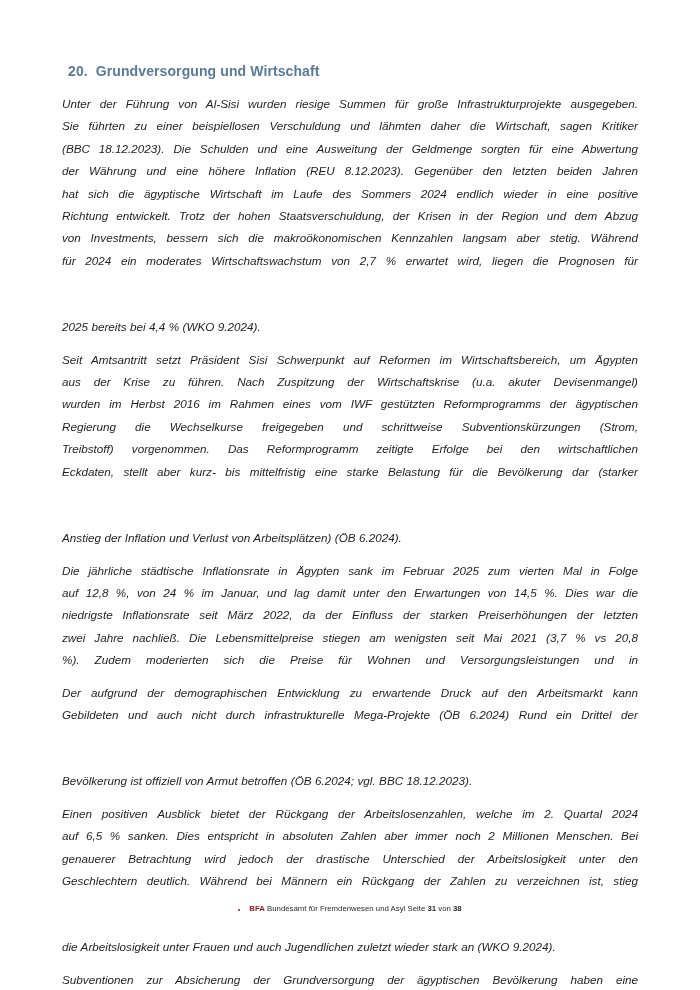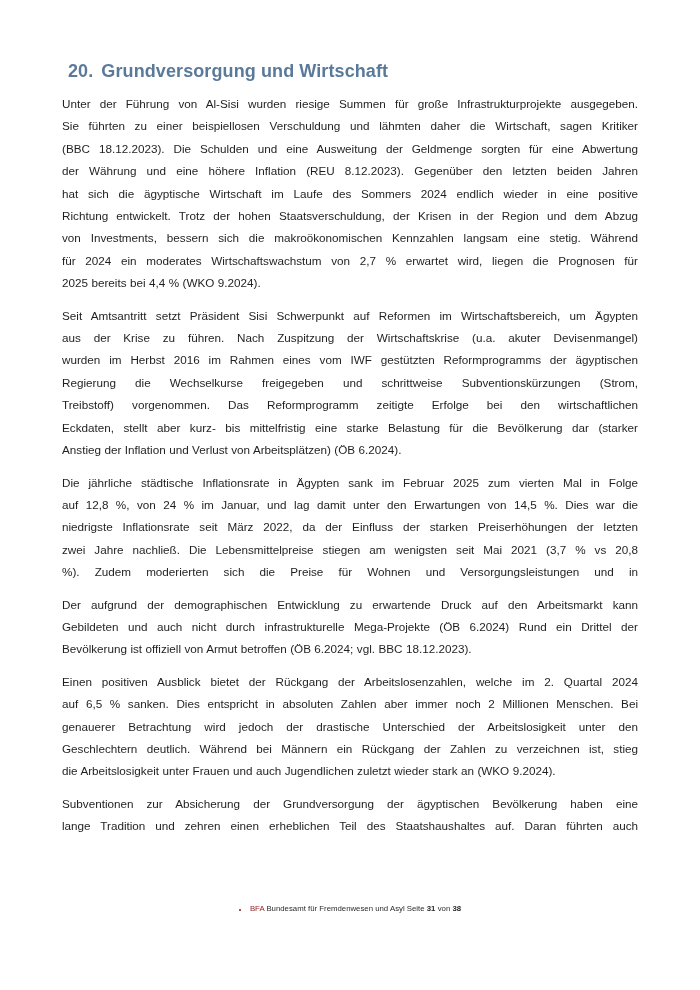--- a/index.html
+++ b/index.html
@@ -23,61 +23,63 @@
   }
   .content {
     position: absolute;
     left: 62px; top: 62px;
     width: 576px;
   }
   .heading {
     display: flex;
     gap: 8px;
     margin: 0 0 13px 6px;
-    font-size: 18px;
+    font-size: 14px;
     line-height: 18px;
     font-weight: bold;
     color: var(--heading-color);
     letter-spacing: 0.1px;
   }
   .para {
     margin: 0 0 10px 0;
     color: var(--body-color);
   }
   .line {
     font-size: 11.7px;
     line-height: 22.4px;
     text-align: justify;
     text-align-last: justify;
     white-space: normal;
     word-spacing: 0.2px;
+    font-style: italic;
   }
   .line.last {
     text-align-last: left;
+    margin-top: 44px;
   }
   .footer {
     position: absolute;
     left: 0; top: 903px;
     width: 700px;
     text-align: center;
     font-size: 7.8px;
     line-height: 11px;
     color: var(--footer-color);
   }
   .footer .dot {
     display: inline-block;
     width: 2px; height: 2px;
     border-radius: 50%;
     background: var(--logo-red);
     vertical-align: baseline;
     margin-right: 1px;
   }
   .footer .bfa {
     color: var(--logo-red);
-    font-weight: normal;
+    font-weight: bold;
     padding-left: 8px;
   }
   .footer b { font-weight: bold; }
 </style>
 </head>
 <body>
 
 <div class="page">
 
   <div class="content">
@@ -88,21 +90,21 @@
     </div>
 
     <div>
         <div class="para">
           <div class="line">Unter der Führung von Al-Sisi wurden riesige Summen für große Infrastrukturprojekte ausgegeben.</div>
           <div class="line">Sie führten zu einer beispiellosen Verschuldung und lähmten daher die Wirtschaft, sagen Kritiker</div>
           <div class="line">(BBC 18.12.2023). Die Schulden und eine Ausweitung der Geldmenge sorgten für eine Abwertung</div>
           <div class="line">der Währung und eine höhere Inflation (REU 8.12.2023). Gegenüber den letzten beiden Jahren</div>
           <div class="line">hat sich die ägyptische Wirtschaft im Laufe des Sommers 2024 endlich wieder in eine positive</div>
           <div class="line">Richtung entwickelt. Trotz der hohen Staatsverschuldung, der Krisen in der Region und dem Abzug</div>
-          <div class="line">von Investments, bessern sich die makroökonomischen Kennzahlen langsam eine stetig. Während</div>
+          <div class="line">von Investments, bessern sich die makroökonomischen Kennzahlen langsam aber stetig. Während</div>
           <div class="line">für 2024 ein moderates Wirtschaftswachstum von 2,7 % erwartet wird, liegen die Prognosen für</div>
           <div class="line last">2025 bereits bei 4,4 % (WKO 9.2024).</div>
         </div>
         <div class="para">
           <div class="line">Seit Amtsantritt setzt Präsident Sisi Schwerpunkt auf Reformen im Wirtschaftsbereich, um Ägypten</div>
           <div class="line">aus der Krise zu führen. Nach Zuspitzung der Wirtschaftskrise (u.a. akuter Devisenmangel)</div>
           <div class="line">wurden im Herbst 2016 im Rahmen eines vom IWF gestützten Reformprogramms der ägyptischen</div>
           <div class="line">Regierung die Wechselkurse freigegeben und schrittweise Subventionskürzungen (Strom,</div>
           <div class="line">Treibstoff) vorgenommen. Das Reformprogramm zeitigte Erfolge bei den wirtschaftlichen</div>
           <div class="line">Eckdaten, stellt aber kurz- bis mittelfristig eine starke Belastung für die Bevölkerung dar (starker</div>

